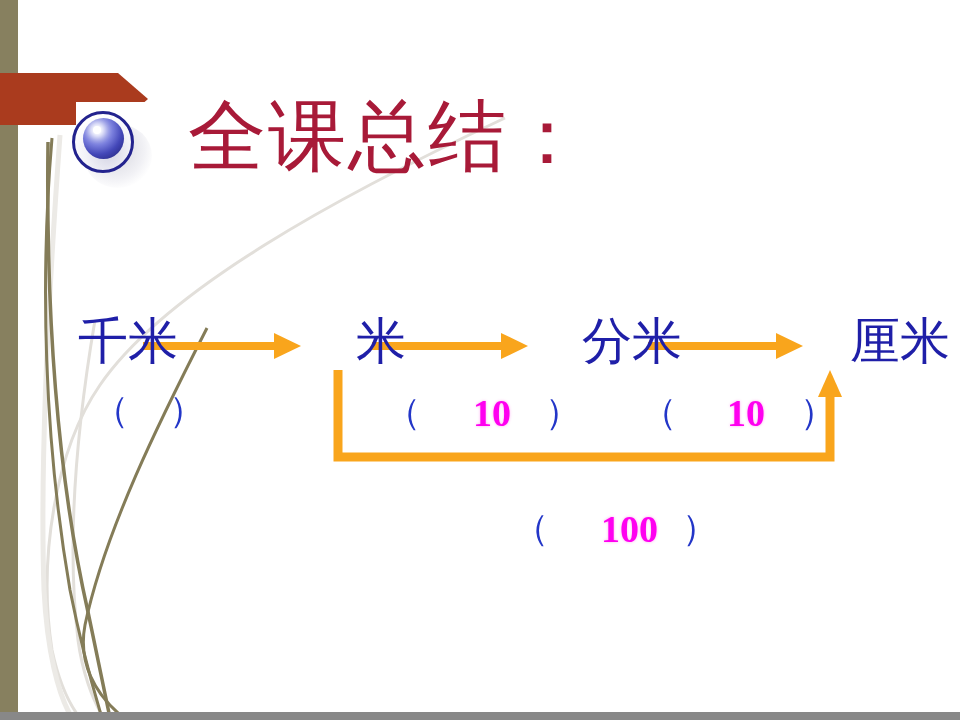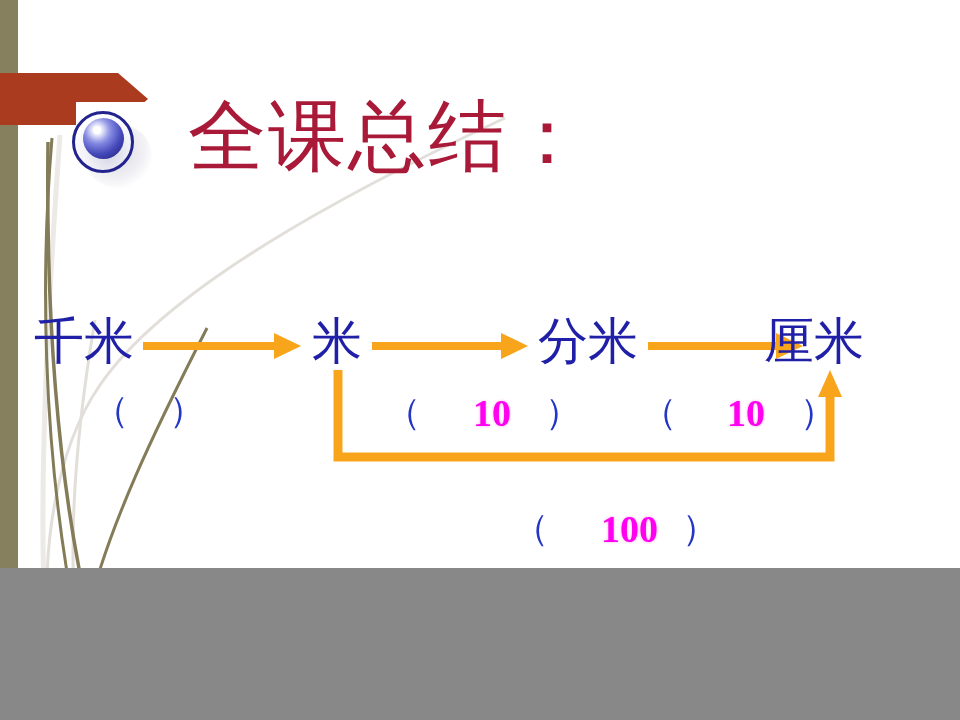--- a/index.html
+++ b/index.html
@@ -1,18 +1,18 @@
 <!DOCTYPE html>
 <html lang="zh" style="--title-color: #A81A38; --unit-color: #1F1FA8; --paren-color: #2336C8; --number-color: #FF00F0; --arrow-color: #F9A51C; --shape-color: #AA3B1E; --sidebar-color: #87805F; --curve-olive: #847C58;"><head>
 <meta charset="utf-8">
 <style>
   * { margin:0; padding:0; box-sizing:border-box; }
   html,body { background:#888; }
   .slide {
-    position:relative; width:960px; height:568px; background:#ffffff;
+    position:relative; width:960px; height:712px; background:#ffffff;
     overflow:hidden; font-family:"Liberation Serif","DejaVu Serif",serif;
   }
   
   .sidebar { position:absolute; left:0; top:0; width:18px; height:720px;
              background:var(--sidebar-color,#87805F); }
   
   .decor, .shape, .arrows { position:absolute; left:0; top:0; }
   .decor path { fill:none; }
   .decor .olive { stroke:var(--curve-olive,#847C58); }
   .decor .gray  { stroke:#E2DFDA; }
@@ -27,22 +27,22 @@
           background:radial-gradient(circle at 60% 70%, #d4d4e4 0%, #f2f2f8 45%, #ffffff 75%); }
   .ball { position:absolute; left:83px; top:118px; width:41px; height:41px; border-radius:50%;
           background:radial-gradient(circle at 36% 30%, #ffffff 0%, #c3c6f2 14%, #7a7fdd 38%, #4347b8 62%, #2a2c8a 85%, #20215f 100%); }
   .ball::after { content:""; position:absolute; left:10px; top:8px; width:8px; height:8px;
           border-radius:50%; background:#ffffff; box-shadow:0 0 6px 3px rgba(255,255,255,0.9); }
   
   .title { position:absolute; left:188px; top:92px; font-size:78px; font-weight:normal;
            line-height:1.15; letter-spacing:2px; color:var(--title-color,#A81A38); white-space:nowrap; }
   
   .unit { position:absolute; top:316px; font-size:50px; line-height:1.0;
-          color:var(--unit-color,#1F1FA8); white-space:nowrap; }
-  .u0 { left:34px; }  .u1 { left:312px; } .u2 { left:538px; } .u3 { left:764px; }
+          color:var(--unit-color,#1F1FA8); white-space:nowrap;margin-left:44px; }
+  .u0 { left:34px; }  .u1 { left:312px; } .u2 { left:538px; } .u3 { left:806px; }
   
   .conv { position:absolute; display:flex; align-items:center; white-space:nowrap; }
   .conv .paren { font-size:36px; color:var(--paren-color,#2336C8); }
   .conv .num { font-size:38px; font-weight:bold; color:var(--number-color,#FF00F0);
                text-shadow:0 0 3px rgba(255,150,240,0.85); }
   .conv .sp { display:inline-block; height:1px; }
   .g0 { left:93px;  top:386px; } .g0 .s1{width:22px;} .g0 .s2{width:18px;}
   .g1 { left:385px; top:388px; } .g1 .s1{width:52px;} .g1 .s2{width:34px;}
   .g2 { left:641px; top:388px; } .g2 .s1{width:50px;} .g2 .s2{width:35px;}
   .g3 { left:513px; top:504px; } .g3 .s1{width:52px;} .g3 .s2{width:24px;}

